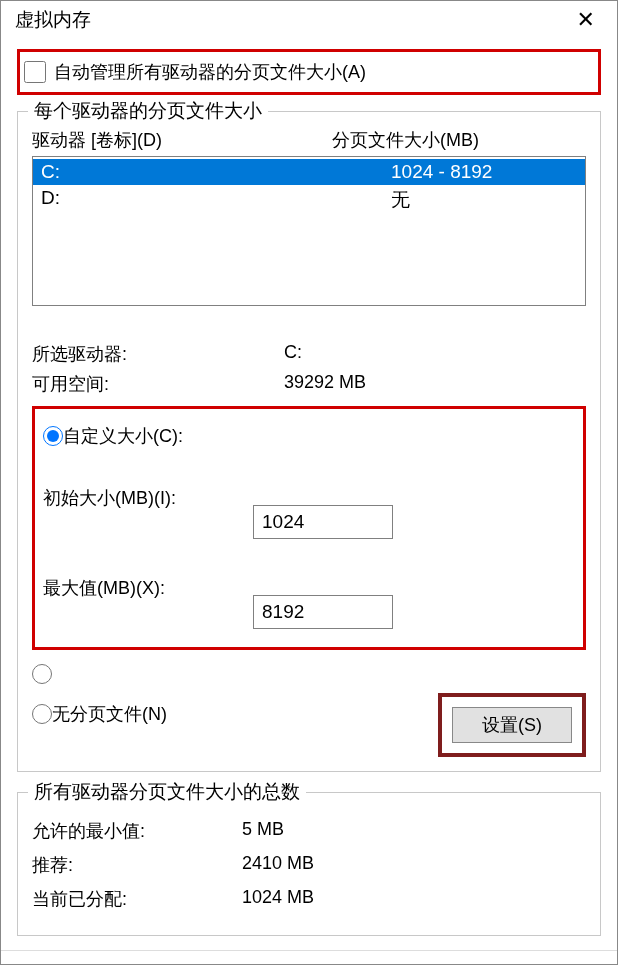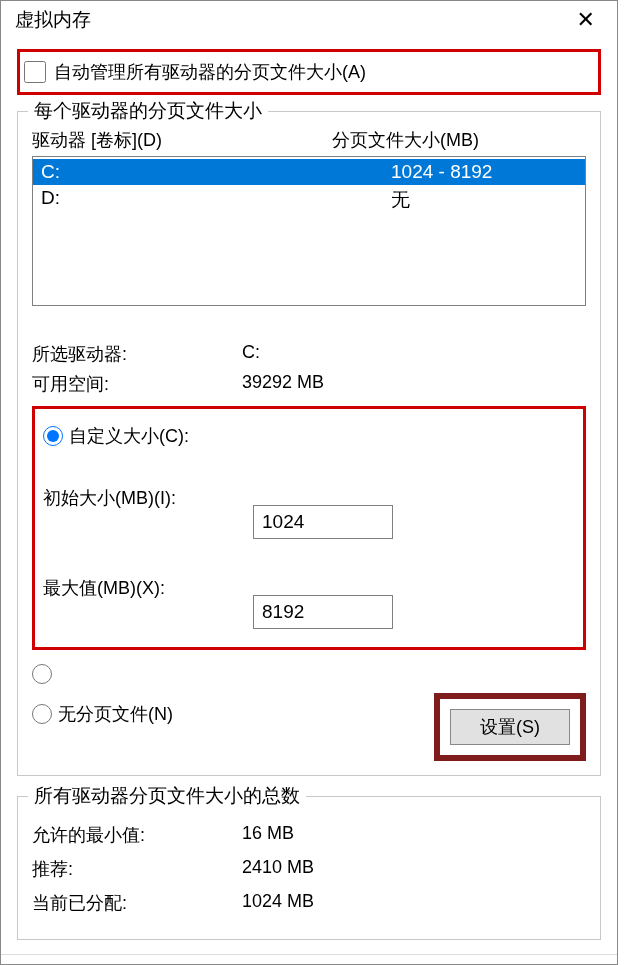--- a/index.html
+++ b/index.html
@@ -39,33 +39,33 @@
     .col-headers .c1 { flex: 0 0 300px; }
     .col-headers .c2 { flex: 1; }
     .drive-list {
       border: 1px solid #808080; padding: 2px 0 0 0; height: 150px; overflow: hidden;
       background: #fff;
     }
     .drive-row { display: flex; padding: 2px 8px; font-size: 19px; }
     .drive-row .c1 { flex: 0 0 350px; }
     .drive-row .c2 { flex: 1; }
     .drive-row.selected { background: #0078d7; color: #fff; }
-    .info-row { display: flex; margin-top: 14px; }
+    .info-row { display: flex; margin-top: 14px; gap: 42px; }
     .info-label { flex: 0 0 210px; }
     .info-value { flex: 1; }
-    .radio-row { display: flex; align-items: center; gap: 6px; margin: 9px 0; }
+    .radio-row { display: flex; align-items: center; gap: 0; margin: 9px 0; }
     .radio-row input[type="radio"] { width: 20px; height: 20px; }
     .size-row { display: flex; align-items: center; margin: 8px 0; }
     .size-label { flex: 0 0 210px; }
     .size-input {
       width: 140px; height: 34px; border: 1px solid #808080; padding: 2px 8px;
       font-size: 19px; font-family: inherit; margin-top: 48px;
     }
     .custom-box { padding: 6px 8px 10px 8px; margin-top: 10px; }
-    .set-btn-box { border: 6px solid #7f1d1d; padding: 10px; }
+    .set-btn-box { border: 4px solid #7f1d1d; padding: 10px; }
     button.win-btn {
       width: 120px; height: 36px; background: #e1e1e1; border: 1px solid #888;
       font-family: inherit; font-size: 18px; cursor: default;
     }
     .totals-row { display: flex; margin: 10px 0; }
     .totals-row .t1 { flex: 0 0 210px; }
     .bottom-btns {
       display: flex; justify-content: flex-end; gap: 14px;
       padding: 14px 32px; border-top: 1px solid #ddd;
     }
@@ -141,21 +141,21 @@
         <div class="set-btn-box">
           <button class="win-btn">设置(S)</button>
         </div>
       </div>
     </div>
 
     <div class="groupbox" style="margin-top:20px;">
       <span class="groupbox-title">所有驱动器分页文件大小的总数</span>
       <div class="totals-row" style="margin-top:16px;">
         <span class="t1">允许的最小值:</span>
-        <span>16 MB</span>
+        <span>5 MB</span>
       </div>
       <div class="totals-row">
         <span class="t1">推荐:</span>
         <span>2410 MB</span>
       </div>
       <div class="totals-row">
         <span class="t1">当前已分配:</span>
         <span>1024 MB</span>
       </div>
     </div>

